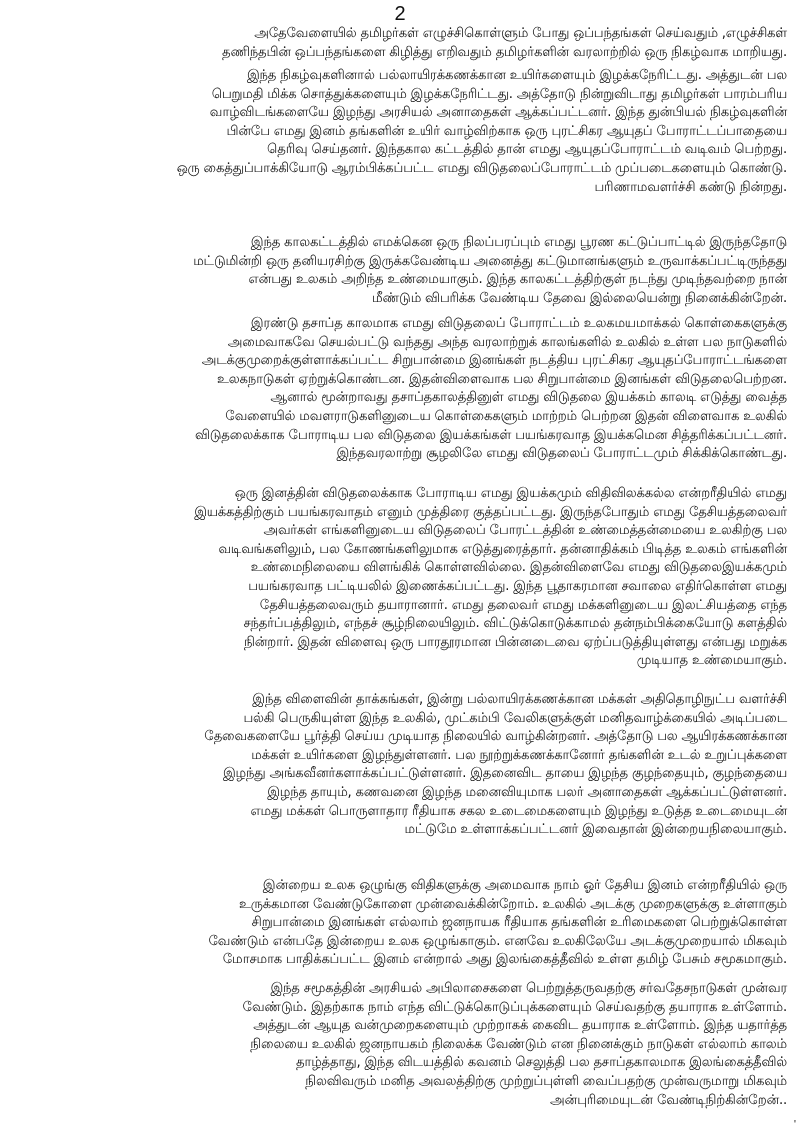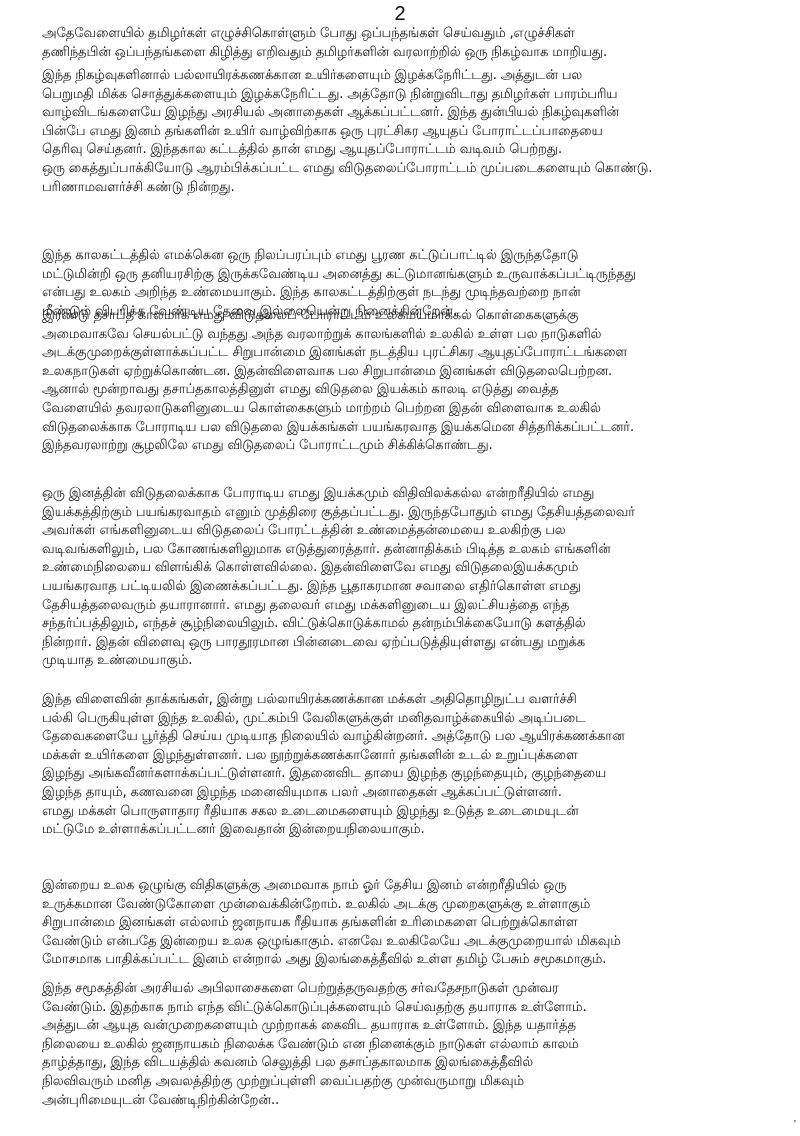--- a/index.html
+++ b/index.html
@@ -1,20 +1,20 @@
 <!DOCTYPE html>
 <html><head>
 <meta charset="utf-8">
 <style>
   html, body { margin: 0; padding: 0; background: #ffffff; }
   body { width: 800px; height: 1136px; position: relative; overflow: hidden;
          font-family: "DejaVu Sans", "Liberation Sans", sans-serif; color: #111111; }
   .page-number { position: absolute; top: 2px; left: 0; width: 800px; text-align: center;
                  font-family: "Liberation Sans", sans-serif; font-size: 20px; line-height: 22px; }
-  .para { position: absolute; left: 42px; width: 745px; margin: 0; }
+  .para { position: absolute; left: 42px; width: 745px; margin: 0; text-align: right; }
   .line { display: block; white-space: nowrap; font-size: 13.2px; line-height: 18.6px;
           letter-spacing: -0.2px; }
   .corner-mark { position: absolute; right: 4px; top: 1120px; font-size: 10px; line-height: 10px;
                  font-family: "Liberation Sans", sans-serif; }
 </style>
 </head>
 <body>
 
 <div>
   <div class="page-number">2</div>
@@ -27,34 +27,34 @@
   <p class="para" style="top:66px">
     <span class="line">இந்த நிகழ்வுகளினால் பல்லாயிரக்கணக்கான உயிர்களையும் இழக்கநேரிட்டது. அத்துடன் பல</span>
     <span class="line">பெறுமதி மிக்க சொத்துக்களையும் இழக்கநேரிட்டது. அத்தோடு நின்றுவிடாது தமிழர்கள் பாரம்பரிய</span>
     <span class="line">வாழ்விடங்களையே இழந்து அரசியல் அனாதைகள் ஆக்கப்பட்டனர். இந்த துன்பியல் நிகழ்வுகளின்</span>
     <span class="line">பின்பே எமது இனம் தங்களின் உயிர் வாழ்விற்காக ஒரு புரட்சிகர ஆயுதப் போராட்டப்பாதையை</span>
     <span class="line">தெரிவு செய்தனர். இந்தகால கட்டத்தில் தான் எமது ஆயுதப்போராட்டம் வடிவம் பெற்றது.</span>
     <span class="line">ஒரு கைத்துப்பாக்கியோடு ஆரம்பிக்கப்பட்ட எமது விடுதலைப்போராட்டம் முப்படைகளையும் கொண்டு.</span>
     <span class="line">பரிணாமவளர்ச்சி கண்டு நின்றது.</span>
   </p>
 
-  <p class="para" style="top:246px">
+  <p class="para" style="top:233px">
     <span class="line">இந்த காலகட்டத்தில் எமக்கென ஒரு நிலப்பரப்பும் எமது பூரண கட்டுப்பாட்டில் இருந்ததோடு</span>
     <span class="line">மட்டுமின்றி ஒரு தனியரசிற்கு இருக்கவேண்டிய அனைத்து கட்டுமானங்களும் உருவாக்கப்பட்டிருந்தது</span>
     <span class="line">என்பது உலகம் அறிந்த உண்மையாகும். இந்த காலகட்டத்திற்குள் நடந்து முடிந்தவற்றை நான்</span>
     <span class="line">மீண்டும் விபரிக்க வேண்டிய தேவை இல்லையென்று நினைக்கின்றேன்.</span>
   </p>
 
-  <p class="para" style="top:306px">
+  <p class="para" style="top:314px">
     <span class="line">இரண்டு தசாப்த காலமாக எமது விடுதலைப் போராட்டம் உலகமயமாக்கல் கொள்கைகளுக்கு</span>
     <span class="line">அமைவாகவே செயல்பட்டு வந்தது அந்த வரலாற்றுக் காலங்களில் உலகில் உள்ள பல நாடுகளில்</span>
     <span class="line">அடக்குமுறைக்குள்ளாக்கப்பட்ட சிறுபான்மை இனங்கள் நடத்திய புரட்சிகர ஆயுதப்போராட்டங்களை</span>
     <span class="line">உலகநாடுகள் ஏற்றுக்கொண்டன. இதன்விளைவாக பல சிறுபான்மை இனங்கள் விடுதலைபெற்றன.</span>
     <span class="line">ஆனால் மூன்றாவது தசாப்தகாலத்தினுள் எமது விடுதலை இயக்கம் காலடி எடுத்து வைத்த</span>
-    <span class="line">வேளையில் தவரலாடுகளினுடைய கொள்கைகளும் மாற்றம் பெற்றன இதன் விளைவாக உலகில்</span>
+    <span class="line">வேளையில் மவளராடுகளினுடைய கொள்கைகளும் மாற்றம் பெற்றன இதன் விளைவாக உலகில்</span>
     <span class="line">விடுதலைக்காக போராடிய பல விடுதலை இயக்கங்கள் பயங்கரவாத இயக்கமென சித்தரிக்கப்பட்டனர்.</span>
     <span class="line">இந்தவரலாற்று சூழலிலே எமது விடுதலைப் போராட்டமும் சிக்கிக்கொண்டது.</span>
   </p>
 
   <p class="para" style="top:484px">
     <span class="line">ஒரு இனத்தின் விடுதலைக்காக போராடிய எமது இயக்கமும் விதிவிலக்கல்ல என்றரீதியில் எமது</span>
     <span class="line">இயக்கத்திற்கும் பயங்கரவாதம் எனும் முத்திரை குத்தப்பட்டது. இருந்தபோதும் எமது தேசியத்தலைவர்</span>
     <span class="line">அவர்கள் எங்களினுடைய விடுதலைப் போரட்டத்தின் உண்மைத்தன்மையை உலகிற்கு பல</span>
     <span class="line">வடிவங்களிலும், பல கோணங்களிலுமாக எடுத்துரைத்தார். தன்னாதிக்கம் பிடித்த உலகம் எங்களின்</span>
     <span class="line">உண்மைநிலையை விளங்கிக் கொள்ளவில்லை. இதன்விளைவே எமது விடுதலைஇயக்கமும்</span>

